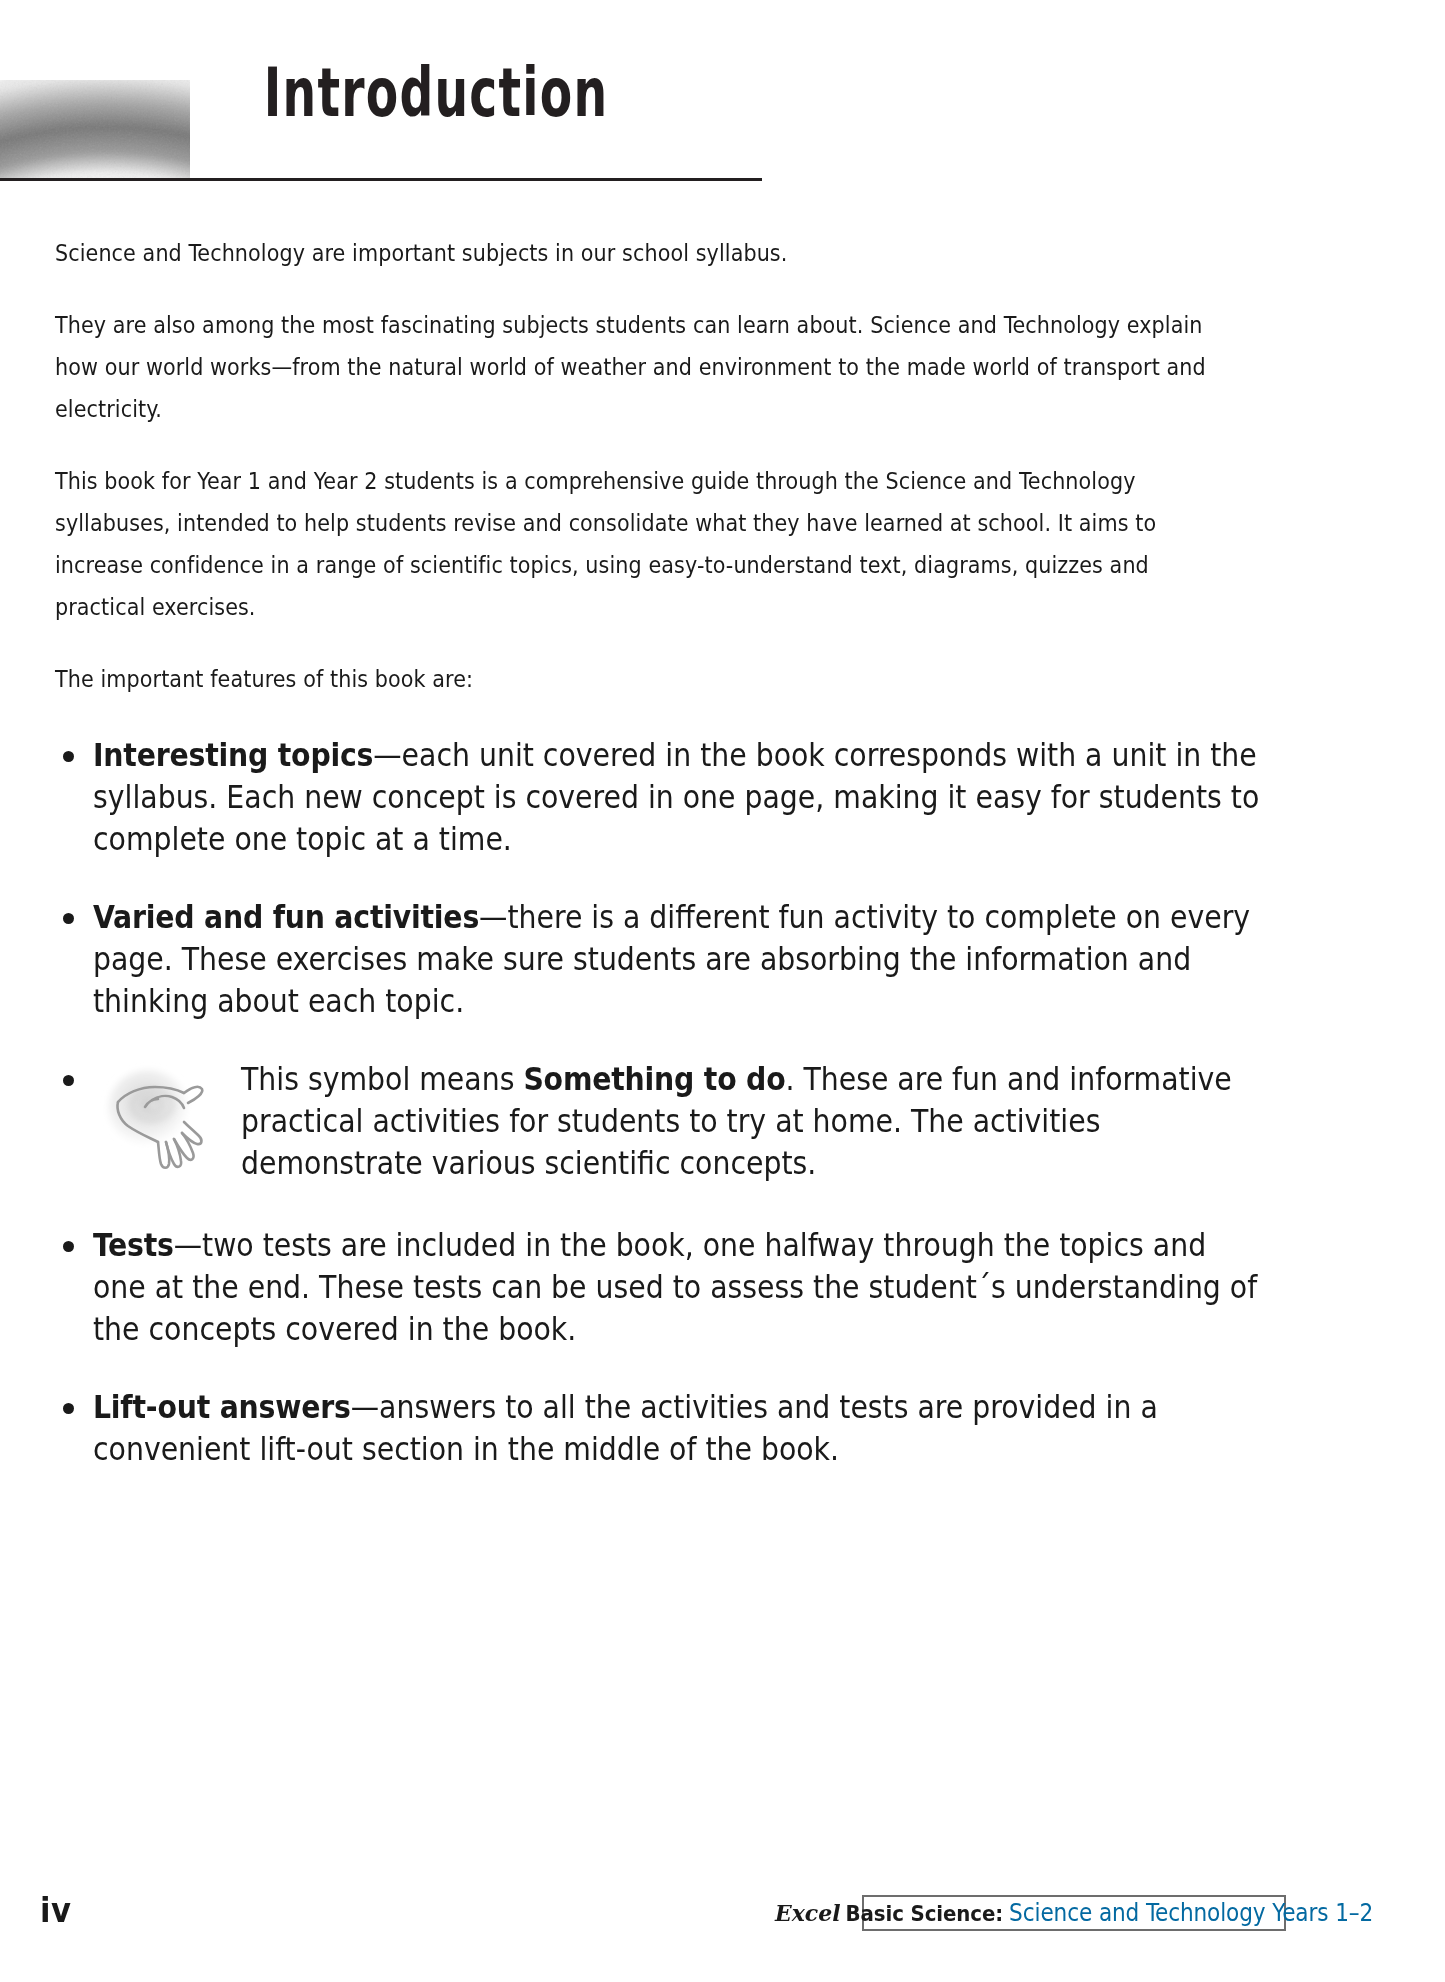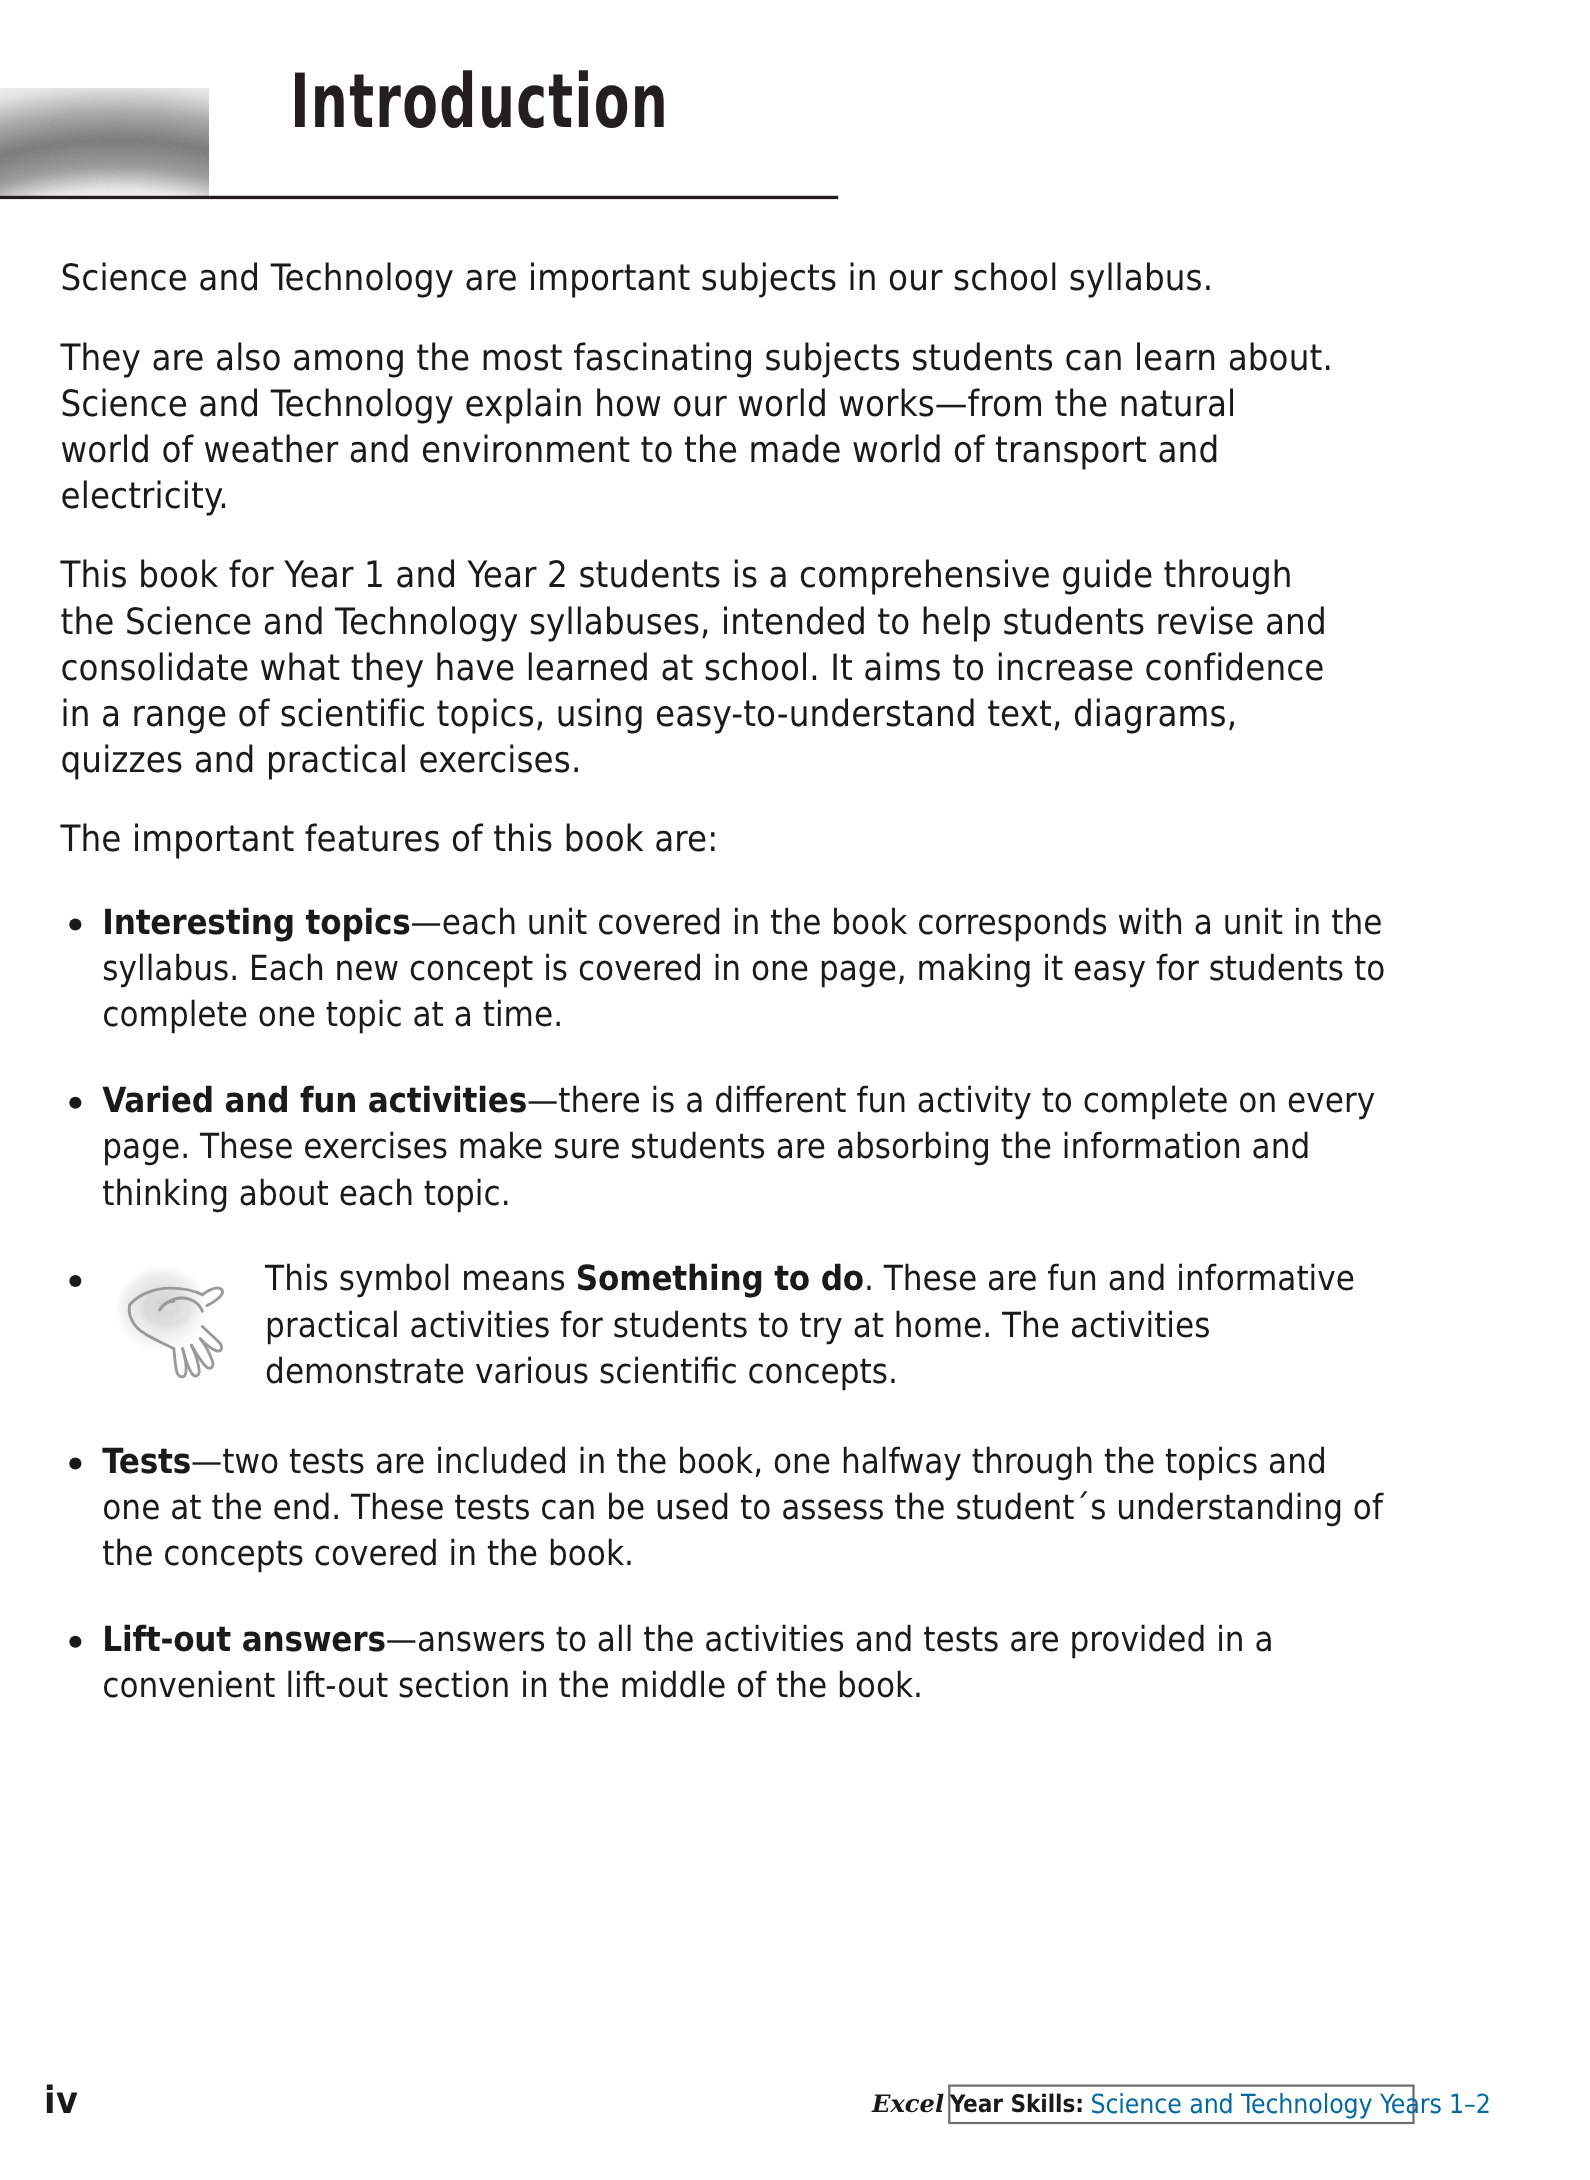--- a/index.html
+++ b/index.html
@@ -69,21 +69,21 @@
 
   
   .content {
     position: absolute;
     left: 55px;
     top: 232px;
     width: 1300px;
   }
   p.para {
     margin: 0 12px 30px 0;
-    font-size: 33px;
+    font-size: 23px;
     line-height: 42px;
     letter-spacing: 0.1px;
     max-width: 1160px;
     color: #1a1a1a;
   }
   p.para.last-para { margin-bottom: 34px; }
 
   
   ul.features {
     list-style: none;
@@ -309,18 +309,18 @@
         <span class="lead">Lift-out answers</span><span>—answers to all the activities and tests are provided in a convenient lift-out section in the middle of the book.</span>
       </li>
 
     </ul>
   </div>
 
   <div class="footer">
     <div class="page-number">iv</div>
     <div class="footer-box">
       <span class="fb-excel">Excel</span>
-        <span class="fb-brand">Year Skills:</span>
+        <span class="fb-brand">Basic Science:</span>
         <span class="fb-title">Science and Technology Years 1–2</span>
     </div>
   </div>
 
 </div>
 
 </body></html>

